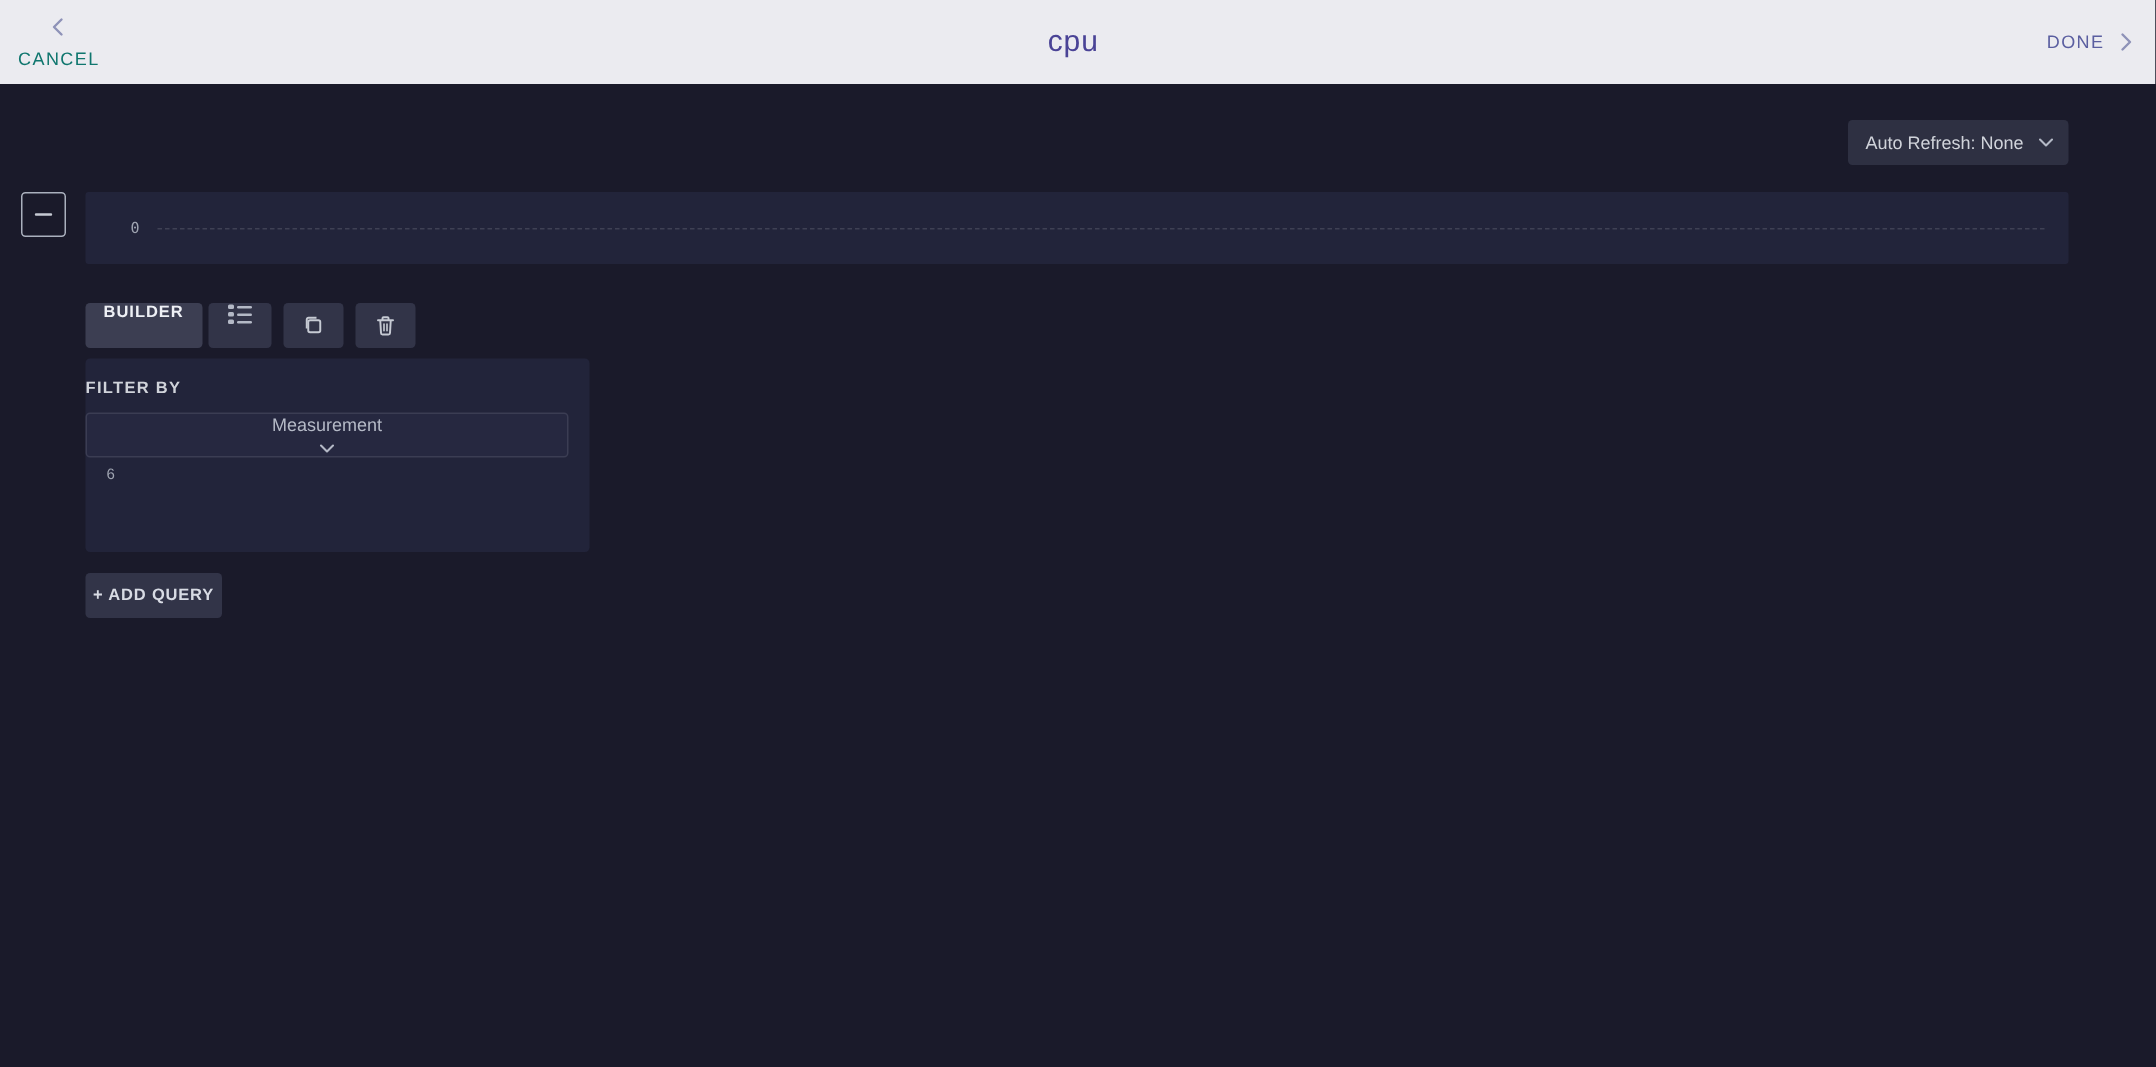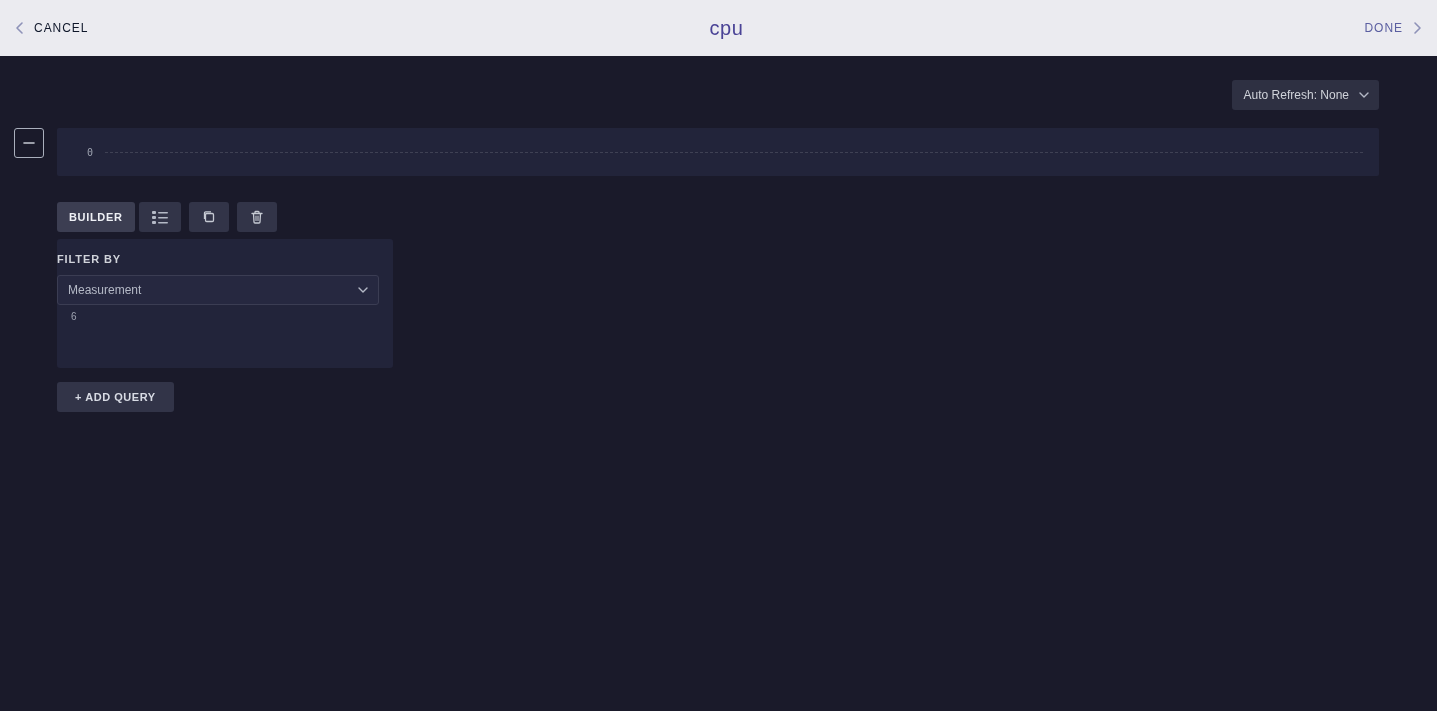--- a/index.html
+++ b/index.html
@@ -18,21 +18,21 @@
     align-items: center;
     justify-content: space-between;
     padding: 0 12px;
   }
   .top-left, .top-right {
     display: flex;
     align-items: center;
     gap: 6px;
     cursor: pointer;
   }
-  .top-left { color: #0f172a; }
+  .top-left { color: #0f766e; flex-direction: column; }
   .top-right { color: #5a5ea0; }
   .top-label {
     font-size: 12px;
     letter-spacing: 0.08em;
     font-weight: 500;
   }
   .top-title {
     color: #4a4396;
     font-size: 20px;
     font-weight: 400;
@@ -119,21 +119,21 @@
     gap: 8px;
     margin-bottom: 7px;
     height: 30px;
   }
   .seg-group { display:flex; gap: 4px; }
   .seg-btn {
     background: #323448;
     border: none;
     border-radius: 3px;
     padding: 0 12px;
-    display:flex; align-items:center; justify-content:center;
+    display:flex; justify-content:center;
     cursor:pointer;
     color: #c6cad3;
   }
   .seg-btn.active {
     background: #3c3e52;
     color: #eef0f5;
   }
   .seg-label {
     font-size: 11px;
     font-weight: 700;
@@ -186,34 +186,35 @@
   .select {
     border: 1px solid #3b3d53;
     background: #262840;
     border-radius: 3px;
     height: 30px;
     display:flex; align-items:center; justify-content:space-between;
     padding: 0 10px;
     font-size: 12px;
     color: #b4b9c6;
     cursor:pointer;
+    flex-direction:column;
   }
   .select.narrow { width: 144px; }
   .count {
     font-size: 10px;
     color: #9ea3b0;
     padding: 6px 4px 6px 14px;
   }
 
   .add-query {
     background: #323448;
     border:none;
     border-radius:3px;
     height: 30px;
-    padding: 0 18px;
+    padding: 0 5px;
     font-size: 11px;
     letter-spacing: 0.05em;
     font-weight: 600;
     color: #d8dbe4;
     cursor:pointer;
   }
 </style>
 </head>
 <body>
 

